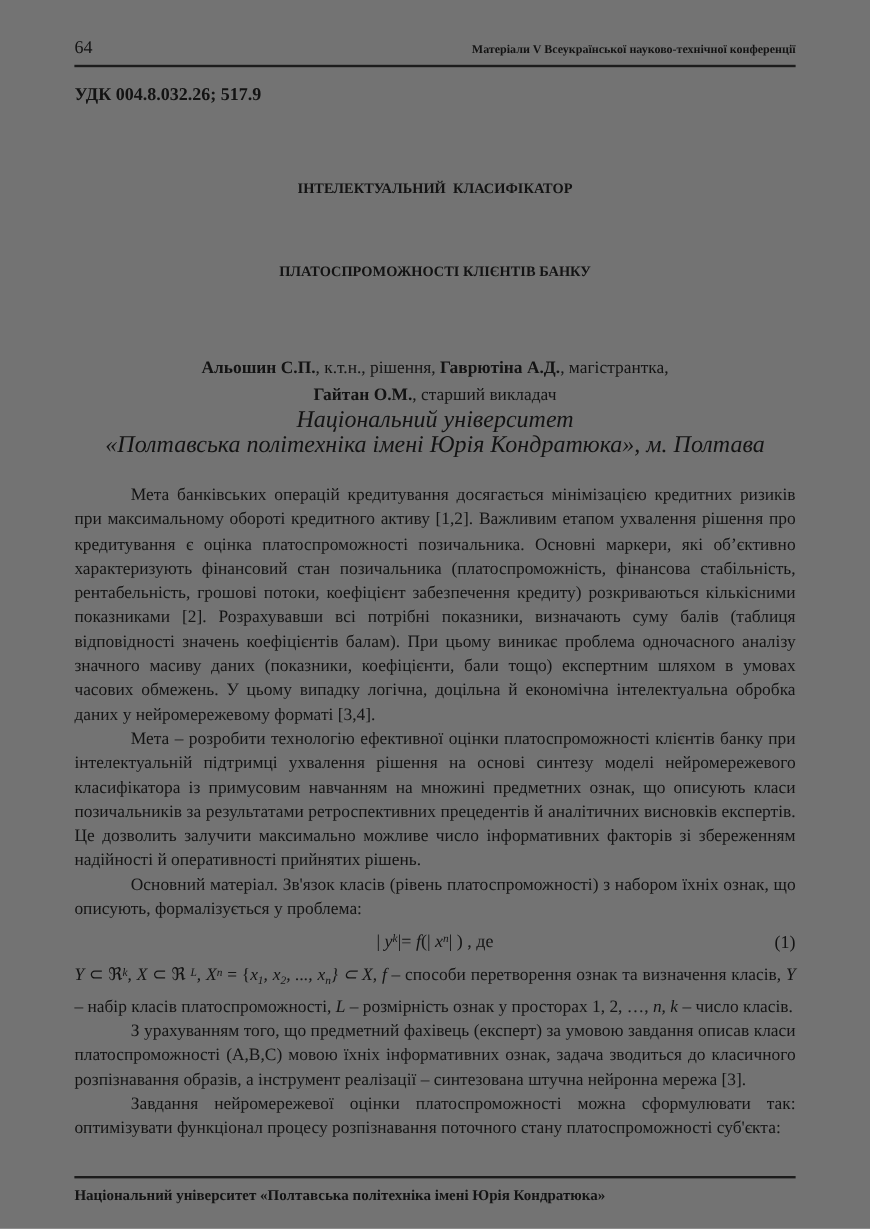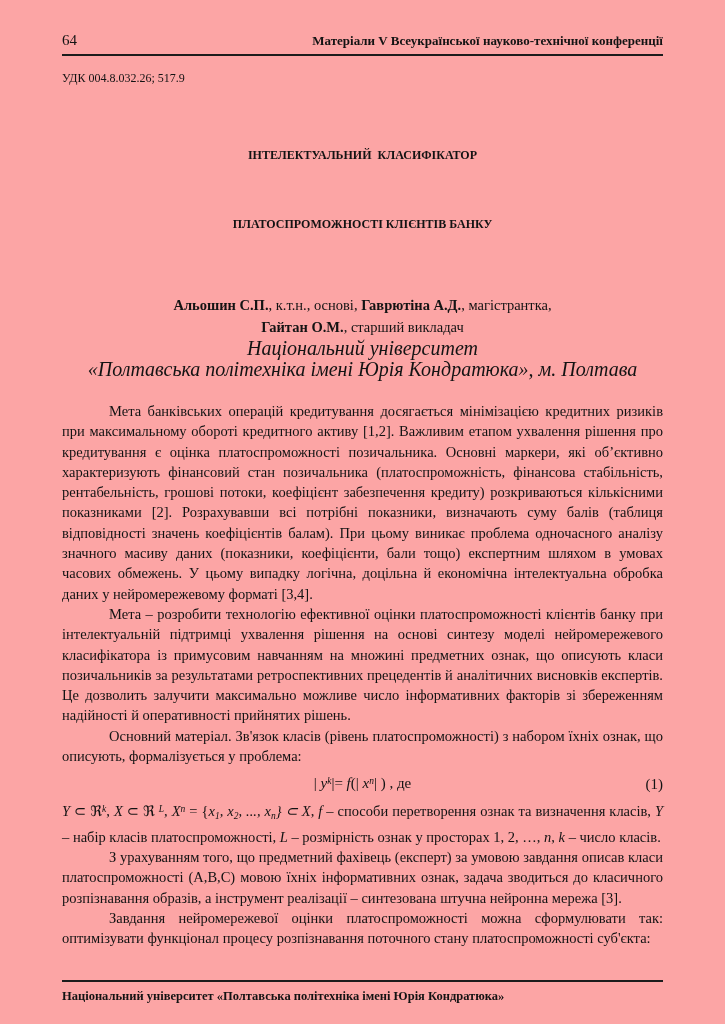--- a/index.html
+++ b/index.html
@@ -1,28 +1,28 @@
 <!DOCTYPE html>
 <html><head>
 <meta charset="utf-8">
 <style>
   * { margin:0; padding:0; box-sizing:border-box; }
   html, body { background:#ffffff; }
   body { width:725px; height:1024px; overflow:hidden; }
   .page {
     width:725px; height:1024px; position:relative;
-    background:#fca5a5; color:#131313;
+    background:#737373; color:#131313;
     font-family:"Liberation Serif", serif;
     padding:32px 62px 0 62px; overflow:hidden;
   }
   .running-head { display:flex; justify-content:space-between; align-items:baseline; }
   .page-num { font-size:15px; }
-  .run-title { font-size:13px; font-weight:bold; }
+  .run-title { font-size:10px; font-weight:bold; }
   .head-rule { border-top:2px solid #1c1c1c; margin-top:5px; }
-  .udc { font-weight:normal; font-size:12px; margin-top:15px; }
+  .udc { font-weight:bold; font-size:15px; margin-top:15px; }
   .title { text-align:center; font-weight:bold; font-size:12px; line-height:23px; margin-top:12px; white-space:pre-wrap; }
   .authors { text-align:center; font-size:14.5px; line-height:21.5px; margin-top:13px; }
   .affil { text-align:center; font-style:italic; font-size:20px; line-height:20.5px; }
   .body { margin-top:22px; }
   .body p { font-size:14.5px; line-height:20.3px; text-align:justify; text-indent:47px; }
   .seg-b { font-weight:bold;font-family:Liberation Serif, serif; }
   .seg-i { font-style:italic; }
   .seg-sup { font-style:italic; font-size:9.5px; vertical-align:4px; }
   .seg-sub { font-style:italic; font-size:9.5px; vertical-align:-3px; }
   .formula-row { position:relative; text-align:center; font-size:15px; margin:9px 0 7px 0; }
@@ -44,21 +44,21 @@
   <div class="head-rule"></div>
 
   <div class="udc">УДК 004.8.032.26; 517.9</div>
 
   <div class="title">
     <div>ІНТЕЛЕКТУАЛЬНИЙ  КЛАСИФІКАТОР</div>
     <div>ПЛАТОСПРОМОЖНОСТІ КЛІЄНТІВ БАНКУ</div>
   </div>
 
   <div class="authors">
-    <div><span class="seg-b">Альошин С.П.</span><span>, к.т.н., основі, </span><span class="seg-b">Гаврютіна А.Д.</span><span>, магістрантка,</span></div>
+    <div><span class="seg-b">Альошин С.П.</span><span>, к.т.н., рішення, </span><span class="seg-b">Гаврютіна А.Д.</span><span>, магістрантка,</span></div>
     <div><span class="seg-b">Гайтан О.М.</span><span>, старший викладач</span></div>
     <div class="affil">Національний університет</div>
     <div class="affil">«Полтавська політехніка імені Юрія Кондратюка», м. Полтава</div>
   </div>
 
   <div class="body">
     <p>Мета банківських операцій кредитування досягається мінімізацією кредитних ризиків при максимальному обороті кредитного активу [1,2]. Важливим етапом ухвалення рішення про кредитування є оцінка платоспроможності позичальника. Основні маркери, які об’єктивно характеризують фінансовий стан позичальника (платоспроможність, фінансова стабільність, рентабельність, грошові потоки, коефіцієнт забезпечення кредиту) розкриваються кількісними показниками [2]. Розрахувавши всі потрібні показники, визначають суму балів (таблиця відповідності значень коефіцієнтів балам). При цьому виникає проблема одночасного аналізу значного масиву даних (показники, коефіцієнти, бали тощо) експертним шляхом в умовах часових обмежень. У цьому випадку логічна, доцільна й економічна інтелектуальна обробка даних у нейромережевому форматі [3,4].</p>
     <p>Мета – розробити технологію ефективної оцінки платоспроможності клієнтів банку при інтелектуальній підтримці ухвалення рішення на основі синтезу моделі нейромережевого класифікатора із примусовим навчанням на множині предметних ознак, що описують класи позичальників за результатами ретроспективних прецедентів й аналітичних висновків експертів. Це дозволить залучити максимально можливе число інформативних факторів зі збереженням надійності й оперативності прийнятих рішень.</p>
     <p>Основний матеріал.  Зв'язок класів (рівень платоспроможності) з набором їхніх ознак, що описують, формалізується  у проблема:</p>
 

